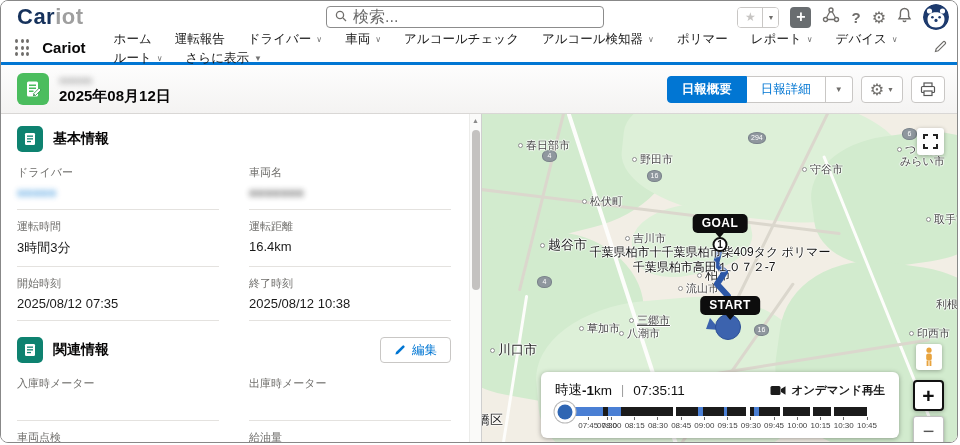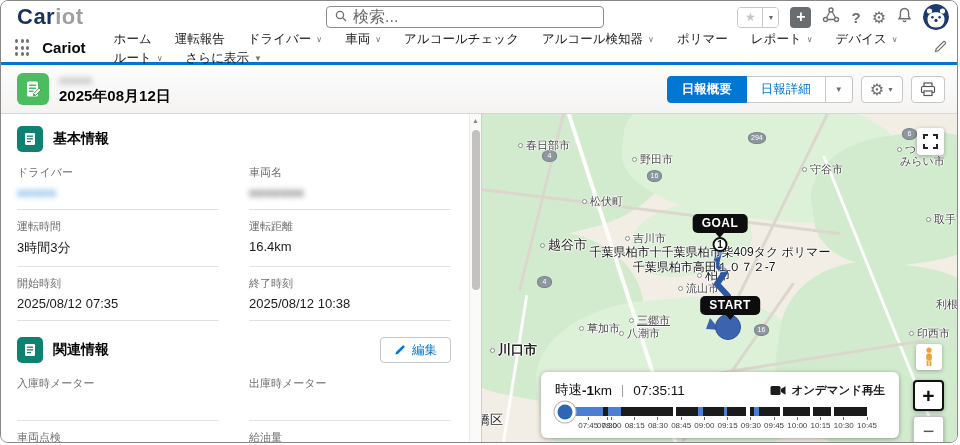--- a/index.html
+++ b/index.html
@@ -356,21 +356,21 @@
           <span class="mlabel" style="left: 418px; top: 40px;">みらい市</span>
           <span class="mlabel" style="left: 100px; top: 80px;"><i class="mdot"></i>松伏町</span>
           <span class="mlabel" style="left: 444px; top: 98px;"><i class="mdot"></i>取手市</span>
           <span class="mlabel big" style="left: 58px; top: 122px;"><i class="mdot"></i>越谷市</span>
           <span class="mlabel" style="left: 143px; top: 117px;"><i class="mdot"></i>吉川市</span>
           <span class="mlabel big" style="left: 215px; top: 152px;"><i class="mdot"></i>柏市</span>
           <span class="mlabel" style="left: 196px; top: 167px;"><i class="mdot"></i>流山市</span>
           <span class="mlabel" style="left: 147px; top: 199px; text-decoration: underline;"><i class="mdot"></i>三郷市</span>
           <span class="mlabel" style="left: 97px; top: 207px;"><i class="mdot"></i>草加市</span>
           <span class="mlabel" style="left: 137px; top: 212px;"><i class="mdot"></i>八潮市</span>
-          <span class="mlabel big" style="left: 8px; top: 227px; font-weight: bold;"><i class="mdot"></i>川口市</span>
+          <span class="mlabel big" style="left: 8px; top: 227px;"><i class="mdot"></i>川口市</span>
           <span class="mlabel" style="left: 427px; top: 212px;"><i class="mdot"></i>印西市</span>
           <span class="mlabel" style="left: 454px; top: 183px;">利根町</span>
           <span class="mlabel big" style="left: -18px; top: 297px;">板橋区</span>
         </div>
       <div id="map-badges">
           <span class="badge" style="left: 60px; top: 36px;">4</span>
           <span class="badge" style="left: 165px; top: 56px;">16</span>
           <span class="badge" style="left: 266px; top: 18px;">294</span>
           <span class="badge" style="left: 420px; top: 14px;">6</span>
           <span class="badge" style="left: 55px; top: 162px;">4</span>

